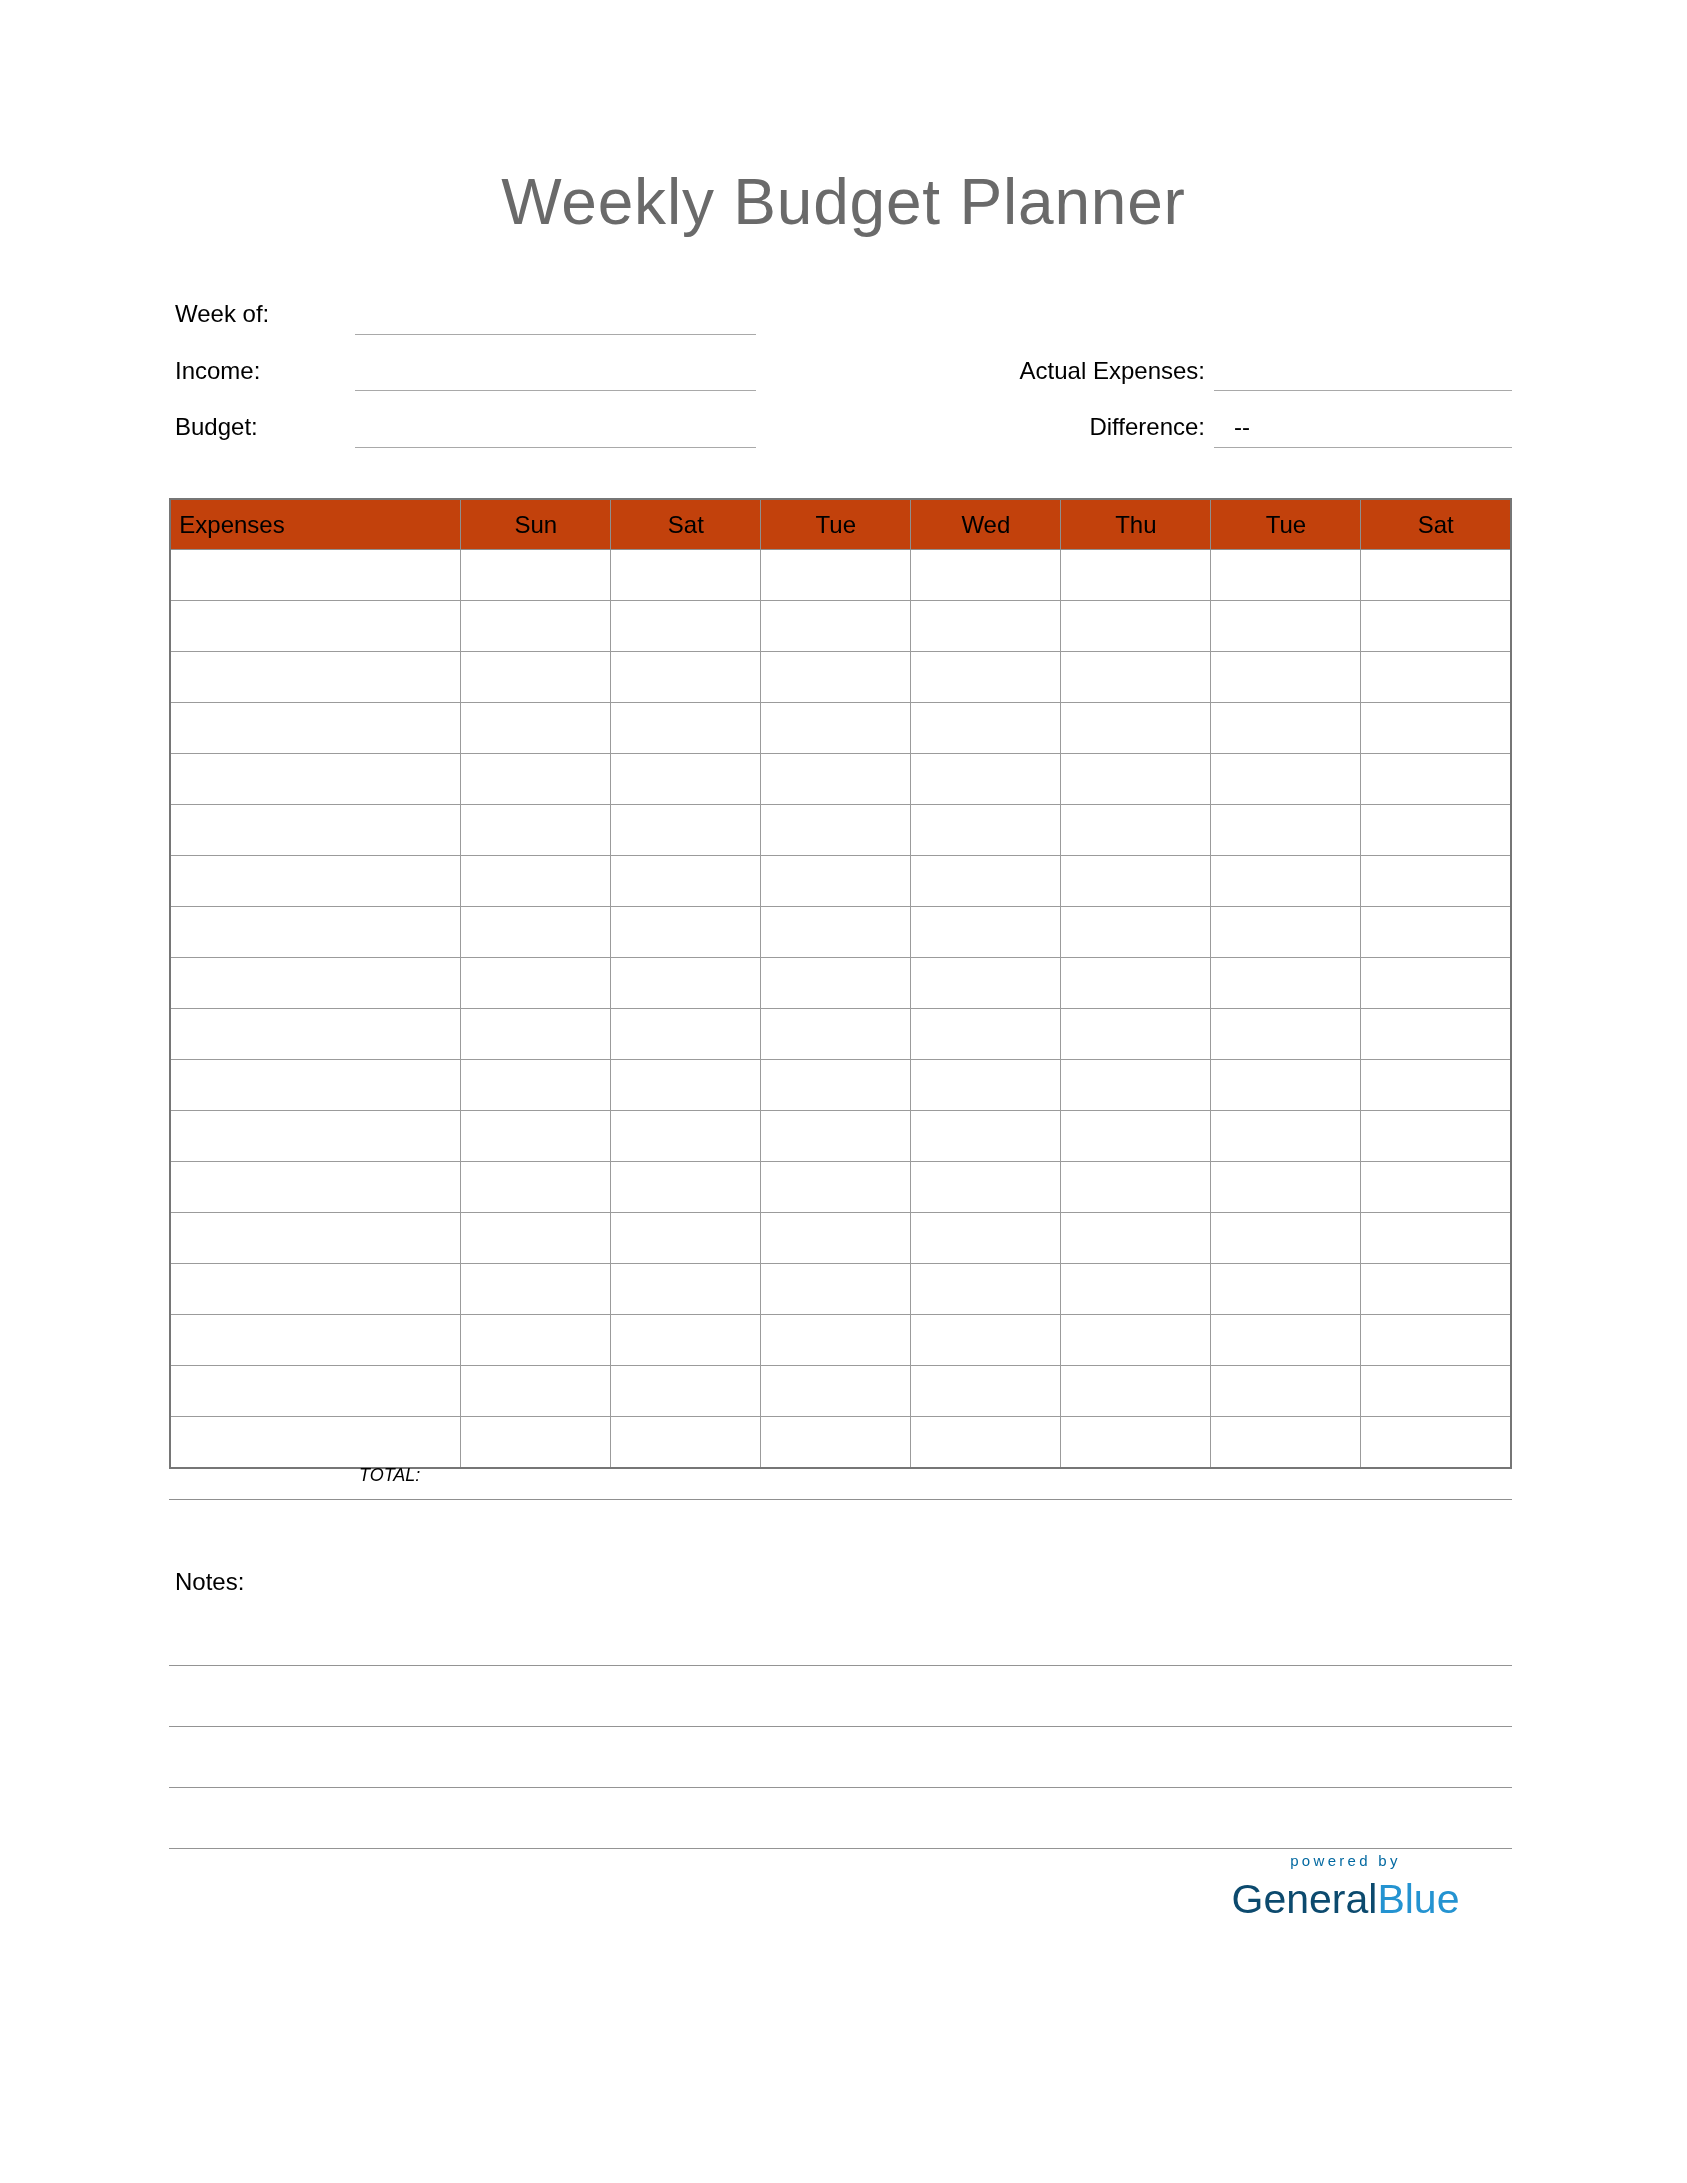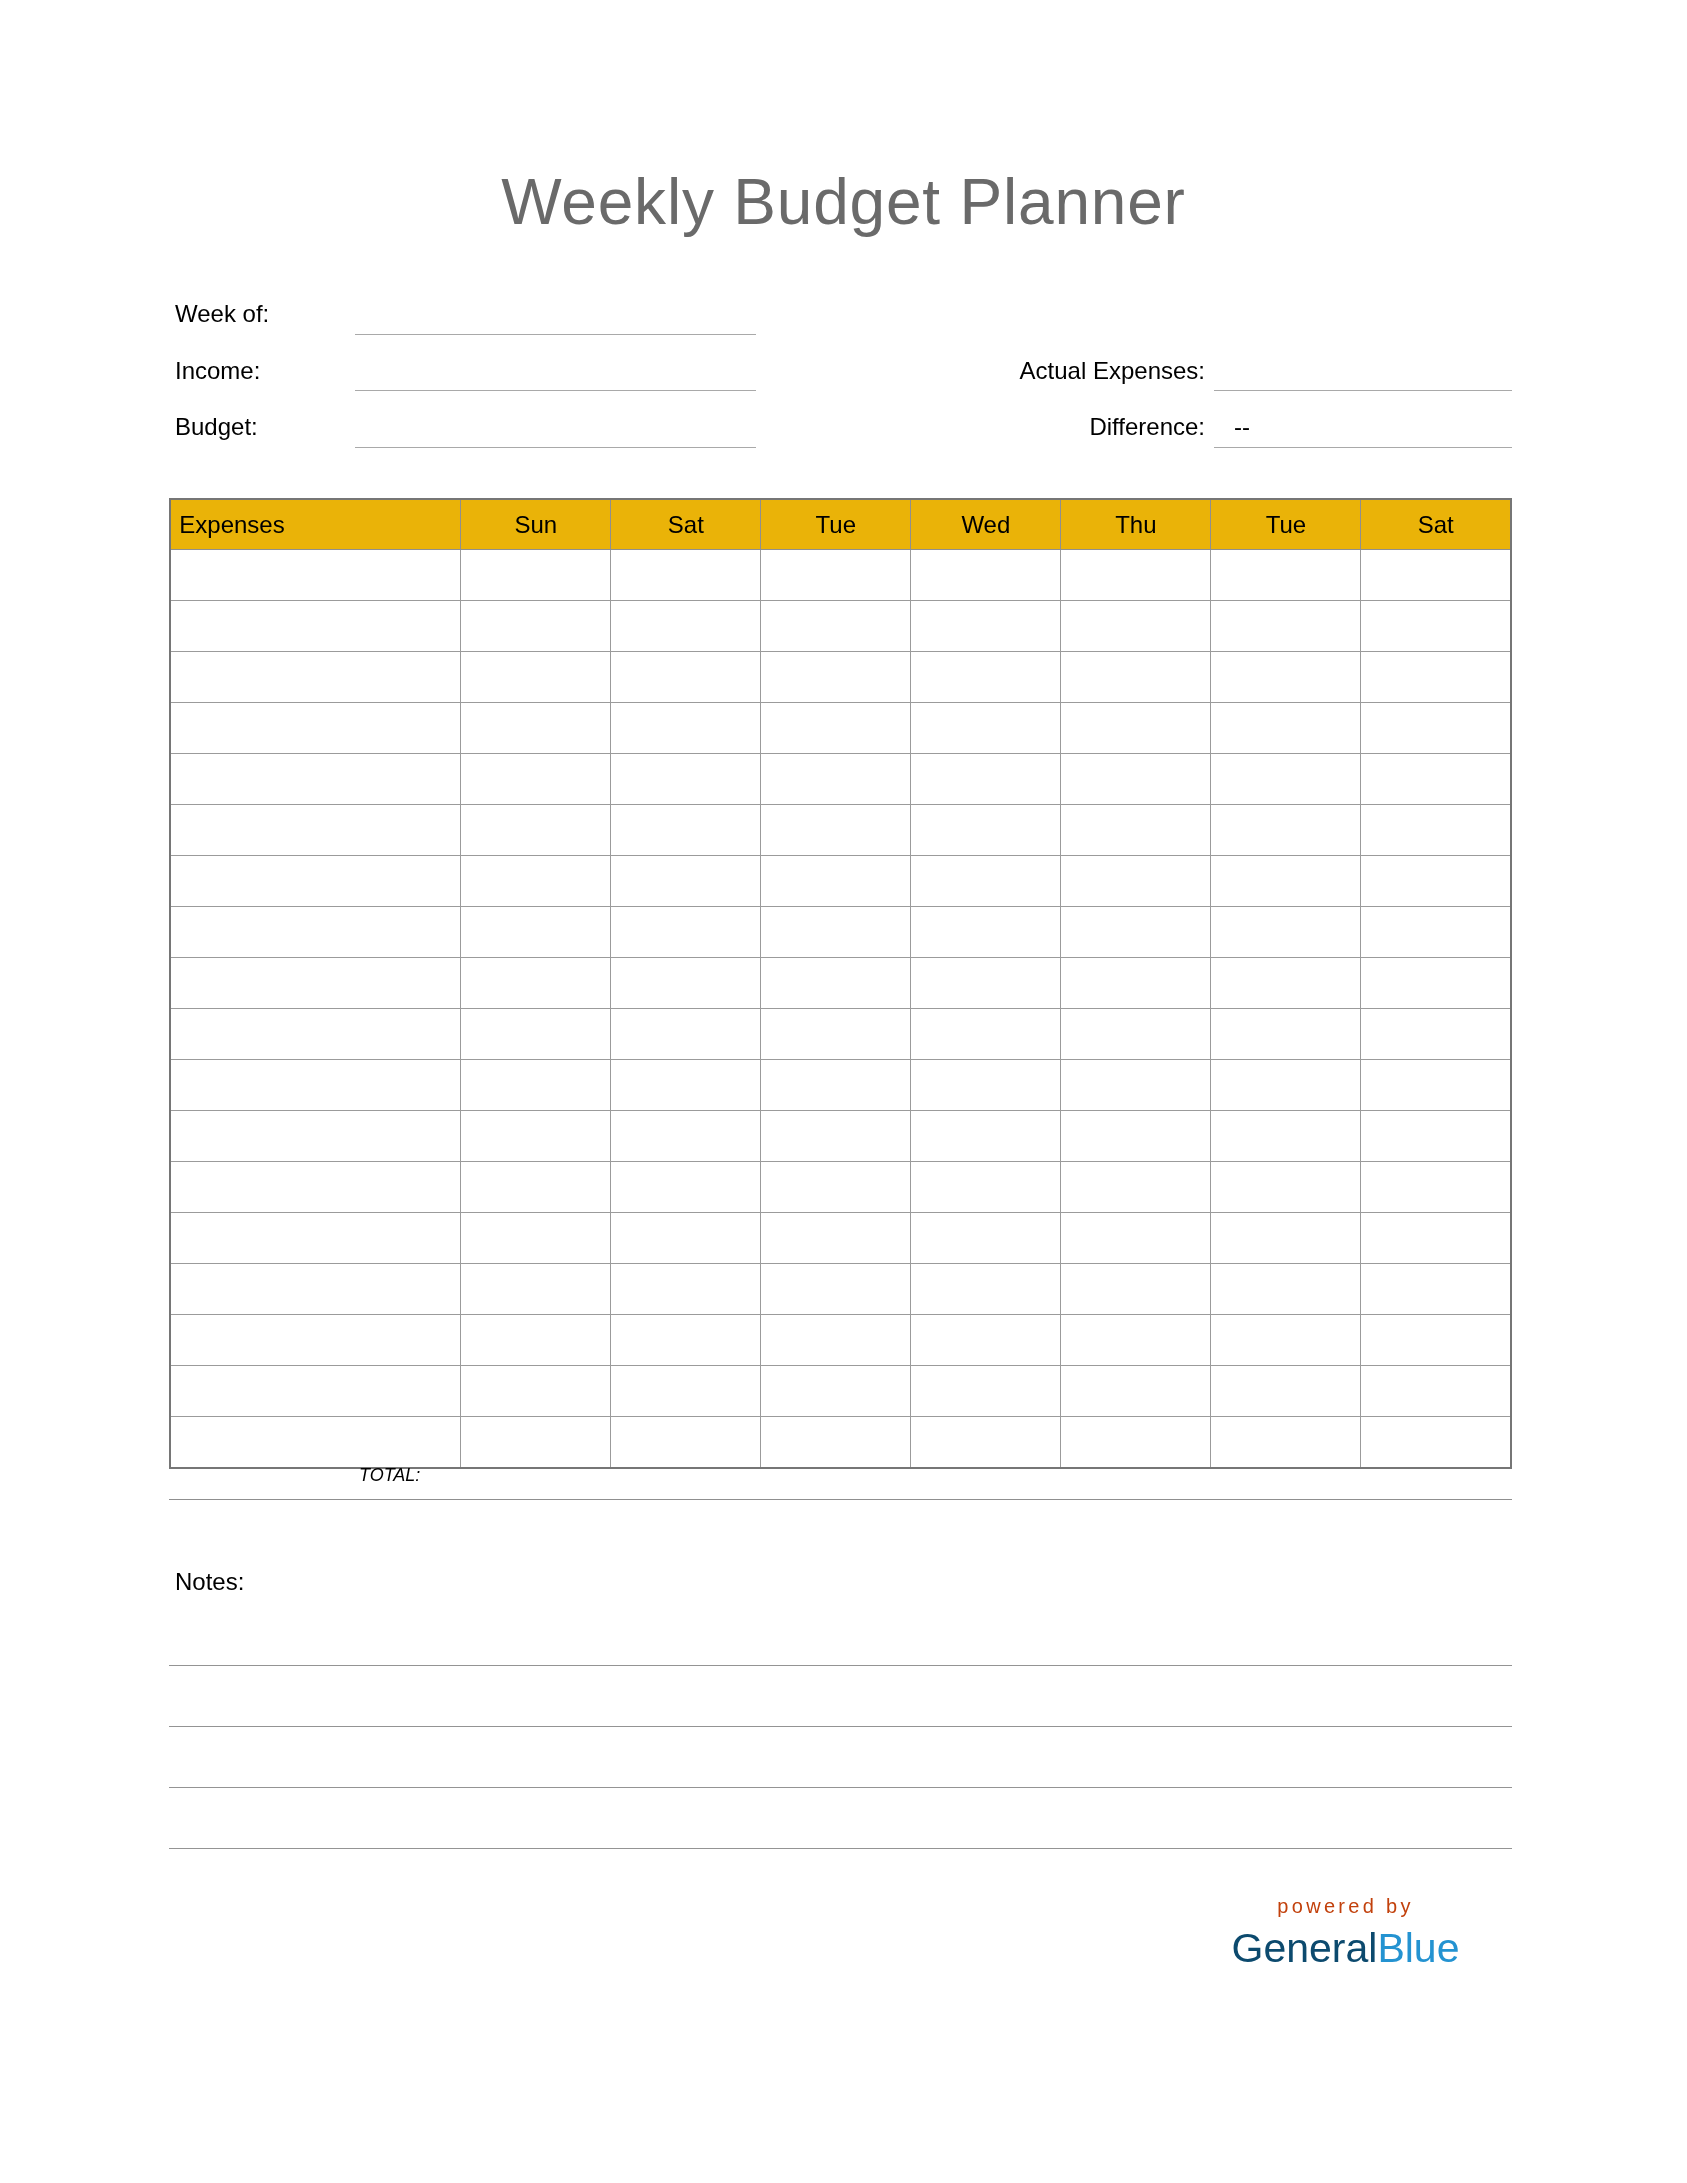--- a/index.html
+++ b/index.html
@@ -44,21 +44,21 @@
   table.expenses {
     position: absolute;
     left: 169px;
     top: 498px;
     width: 1343px;
     border-collapse: collapse;
     table-layout: fixed;
     border: 2.5px solid #767676;
   }
   .expenses th {
-    background: #eab308;
+    background: #c2410c;
     font-weight: 400;
     font-size: 24px;
     height: 47px;
     border: 1.7px solid #8f8f8f;
     text-align: center;
   }
   .expenses th.col-expenses {
     text-align: left;
     padding-left: 8.3px;
     width: 280px;
@@ -100,24 +100,23 @@
     border-bottom: 1.7px solid #949494;
   }
   .footer {
     position: absolute;
     left: 1203px;
     top: 1852px;
     width: 285px;
     text-align: center;
   }
   .powered {
-    font-size: 20px;
-    color: #c2410c;
+    font-size: 15px;
+    color: #0369a1;
     letter-spacing: 3.3px;
-    margin-top: 43px;
   }
   .brand {
     font-size: 41px;
     margin-top: 6.6px;
     font-weight: 500;
     white-space: nowrap;
   }
   .brand .general { color: #0c4a6e; }
   .brand .blue   { color: #2493d1; }
 </style>

